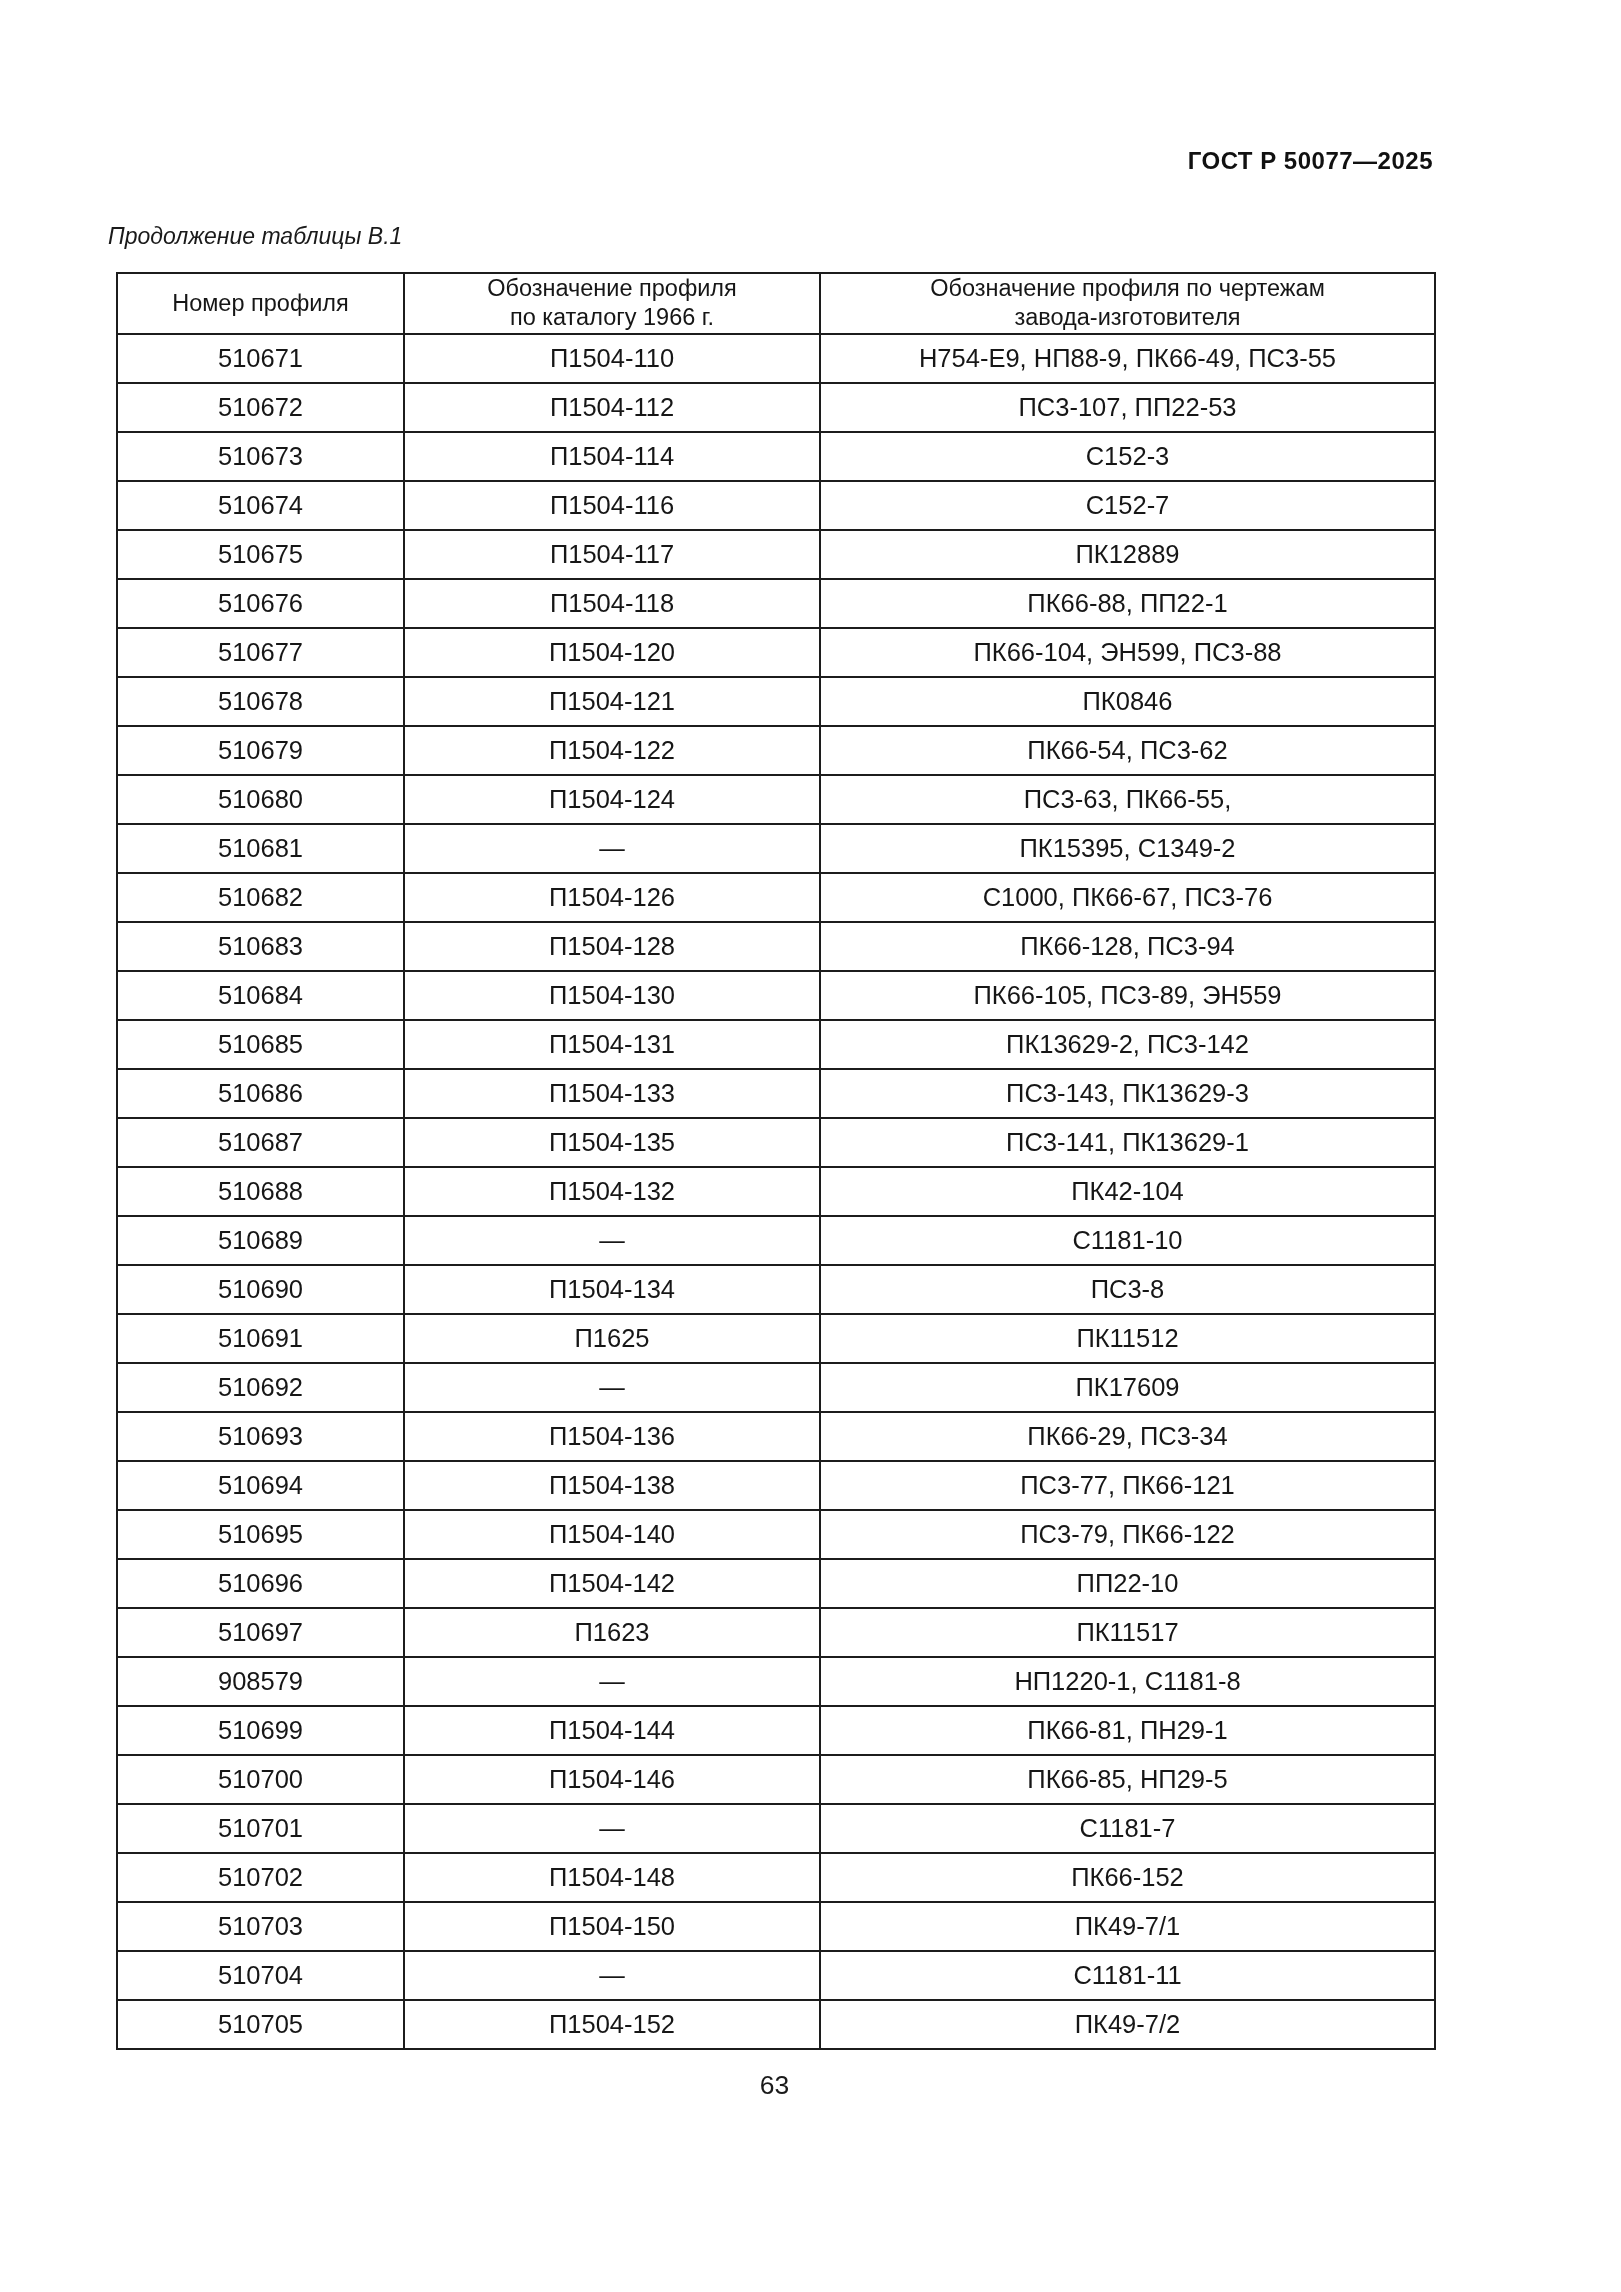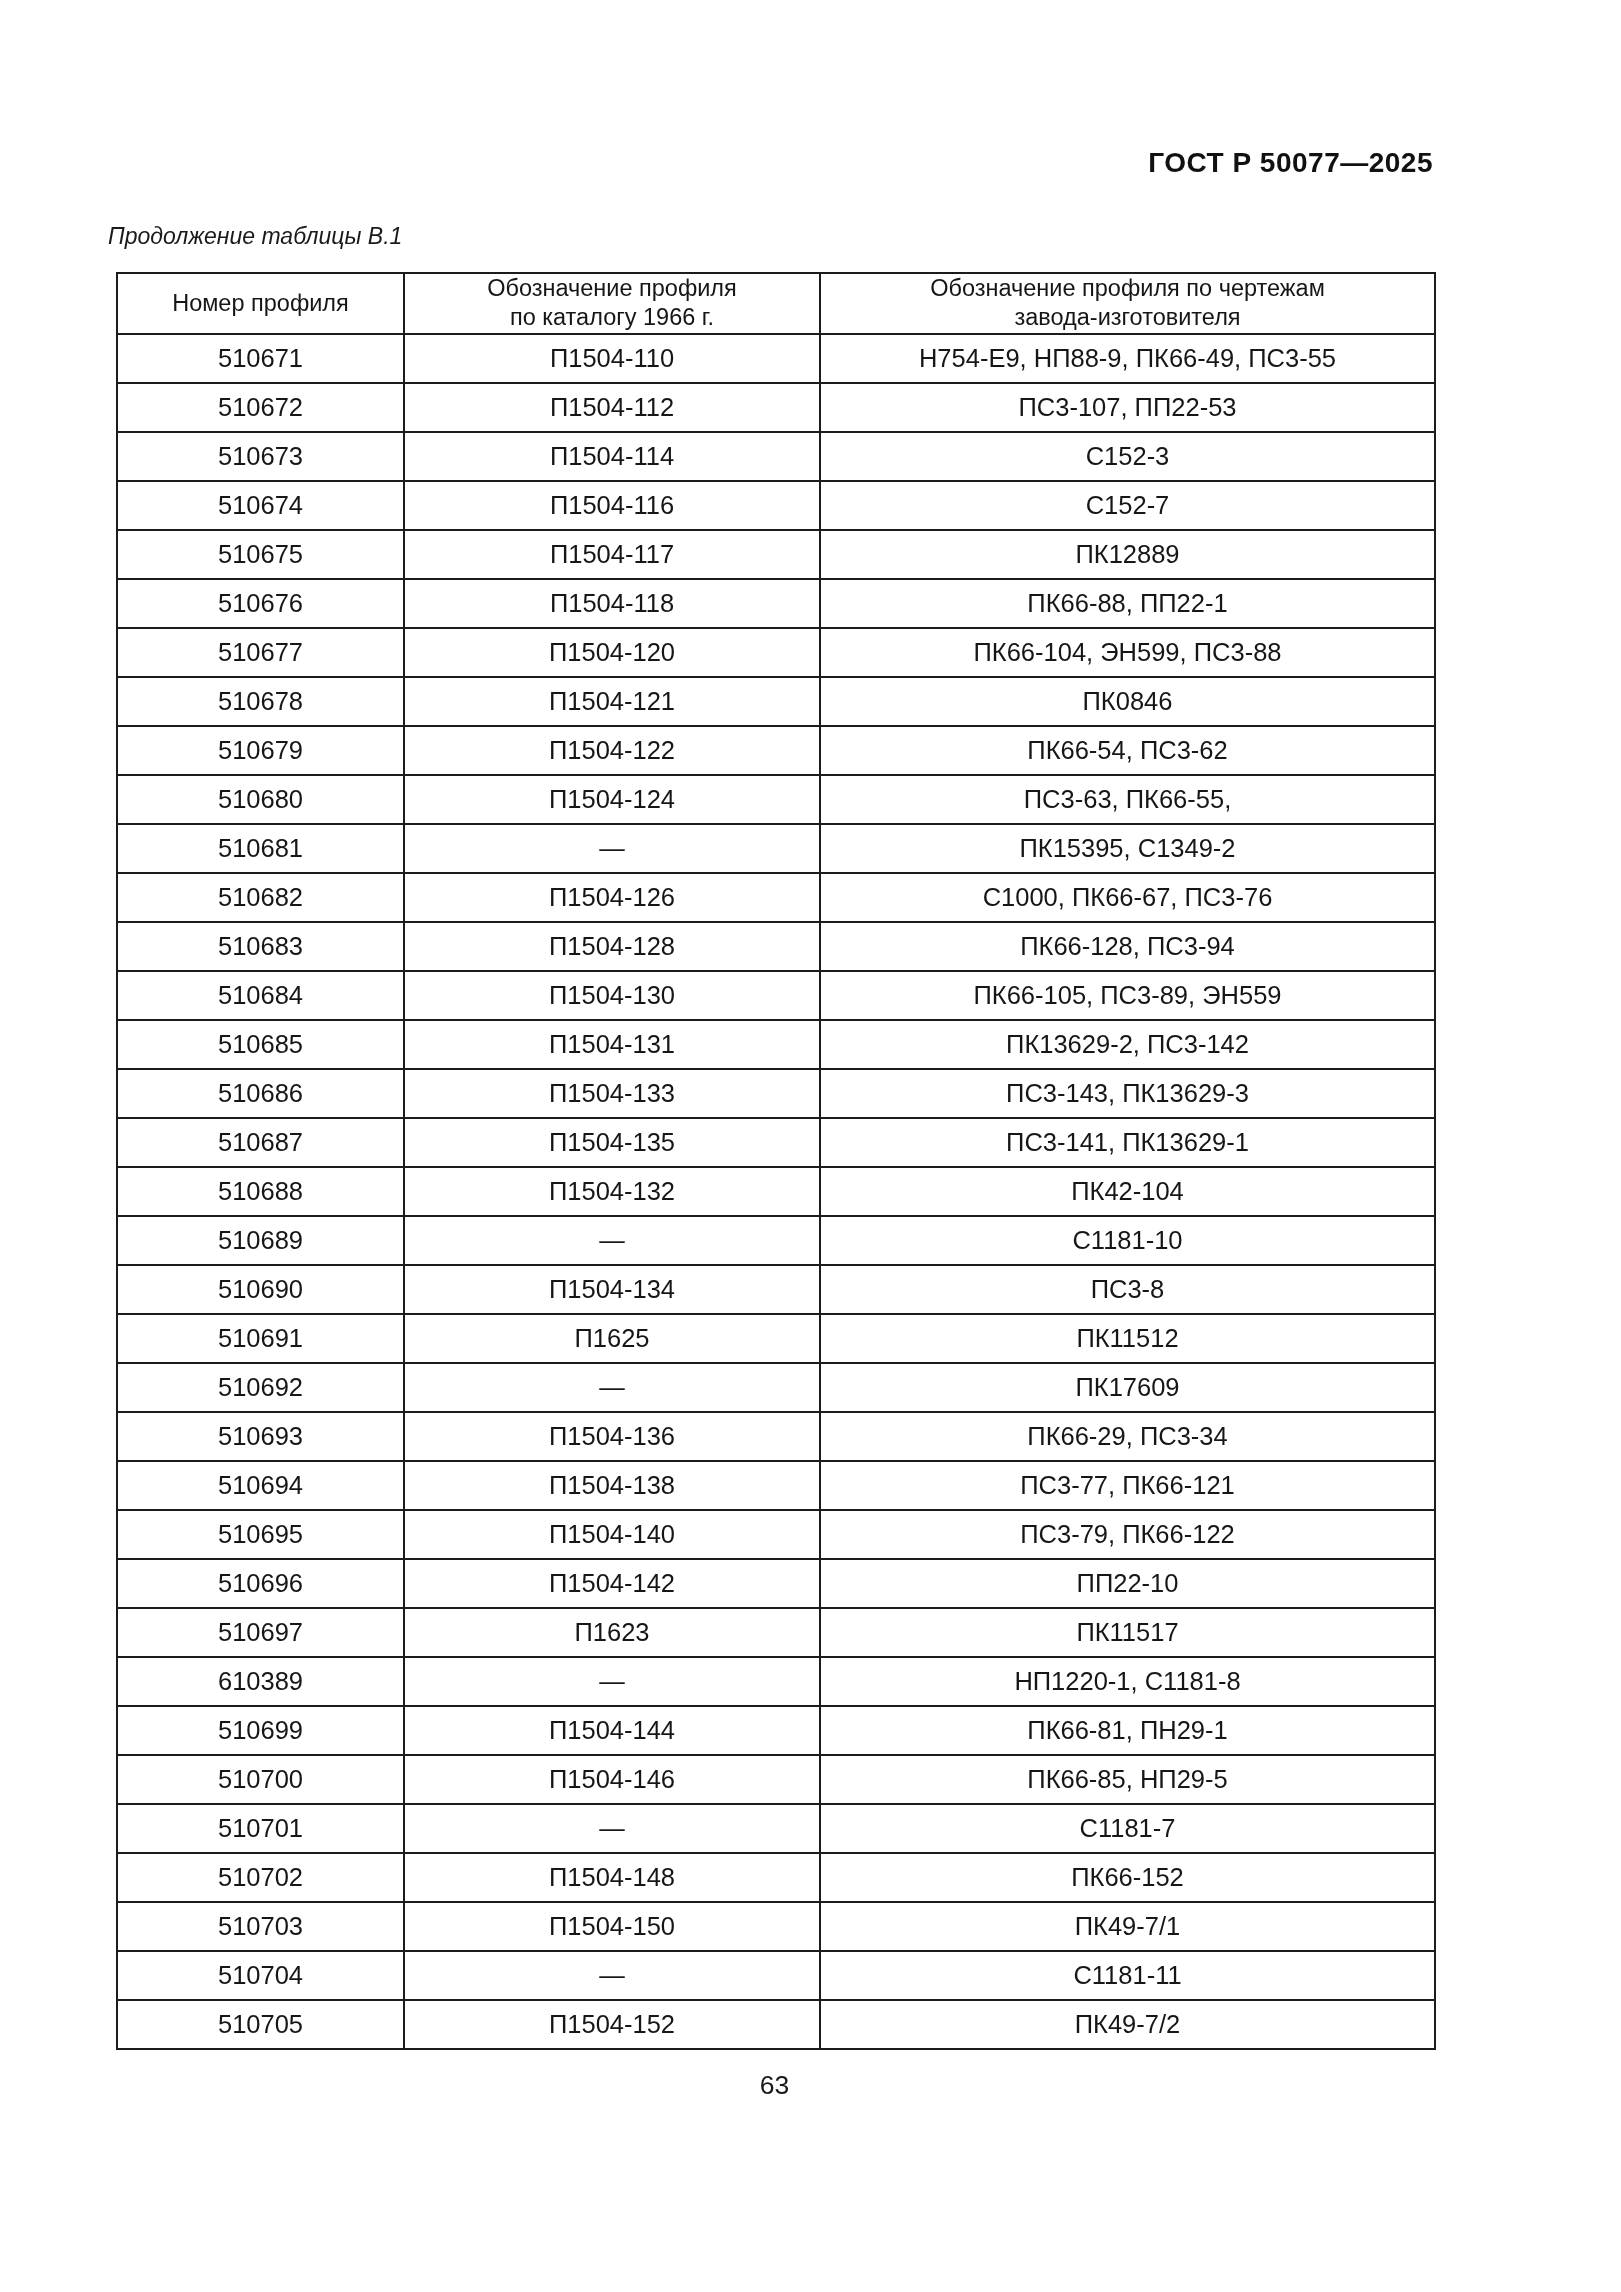--- a/index.html
+++ b/index.html
@@ -15,21 +15,21 @@
     font-family: "Liberation Sans", sans-serif;
     color: #111111;
     overflow: hidden;
   }
   .gost-header {
     position: absolute;
     top: 147px;
     left: 116px;
     width: 1317px;
     text-align: right;
-    font-size: 28px;
+    font-size: 24px;
     font-weight: bold;
     letter-spacing: 0.5px;
     color: #111111;
   }
   .table-caption {
     position: absolute;
     top: 223px;
     left: 108px;
     font-size: 23px;
     font-style: italic;
@@ -237,21 +237,21 @@
           <td>510696</td>
           <td>П1504-142</td>
           <td>ПП22-10</td>
         </tr>
         <tr>
           <td>510697</td>
           <td>П1623</td>
           <td>ПК11517</td>
         </tr>
         <tr>
-          <td>610389</td>
+          <td>908579</td>
           <td>—</td>
           <td>НП1220-1, С1181-8</td>
         </tr>
         <tr>
           <td>510699</td>
           <td>П1504-144</td>
           <td>ПК66-81, ПН29-1</td>
         </tr>
         <tr>
           <td>510700</td>

